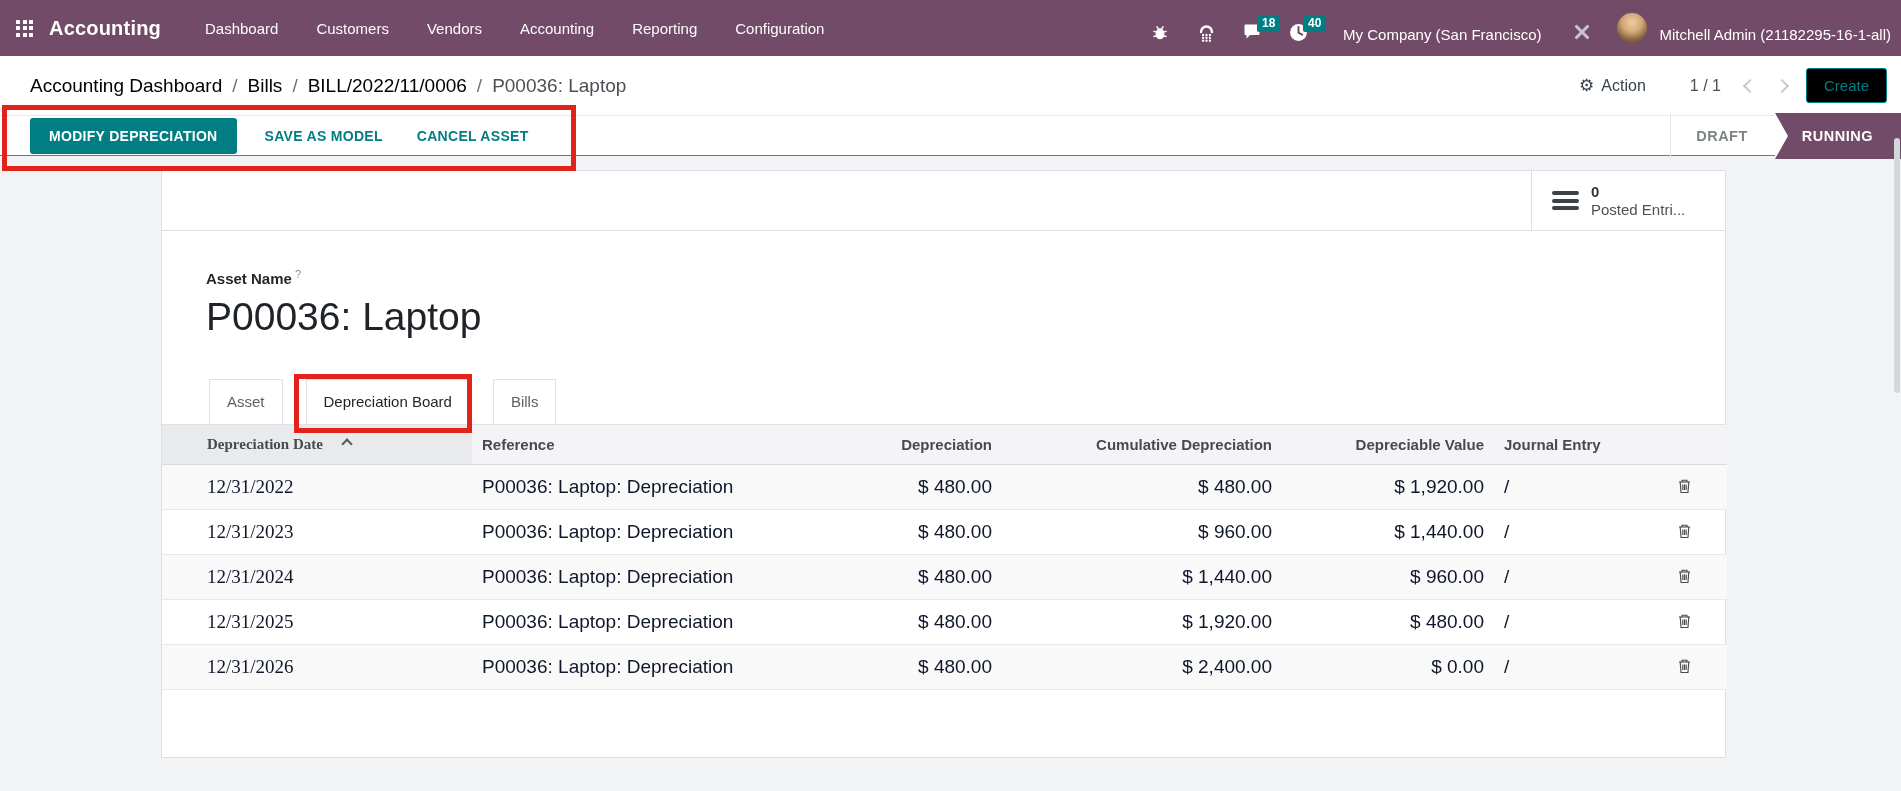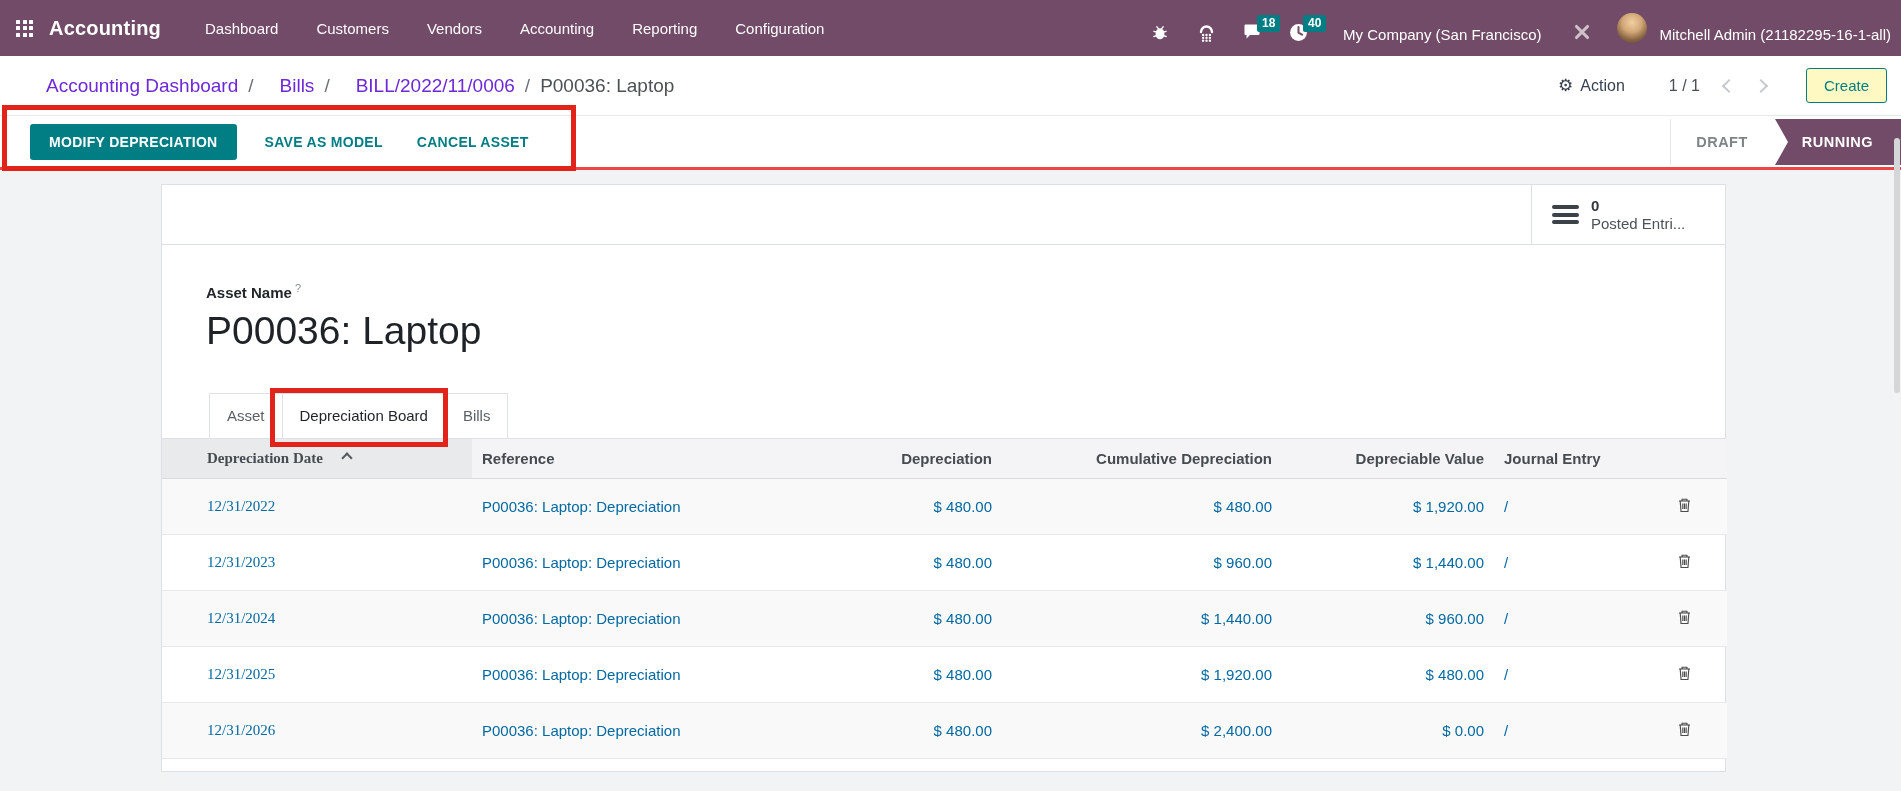--- a/index.html
+++ b/index.html
@@ -18,35 +18,35 @@
   .nav-right { display:flex; align-items:flex-end; gap:24px; }
   .nav-ico { position:relative; display:flex; align-items:center; justify-content:center; width:22px; height:22px; cursor:pointer; }
   .badge { position:absolute; top:-6px; left:16px; background:#017E84; color:#fff; font-size:12px; font-weight:700; padding:1px 5px; border-radius:2px; line-height:15px; }
   .nav-company { font-size:15px; white-space:nowrap; margin:0 6px 0 10px; cursor:pointer; }
   .avatar { width:30px; height:30px; border-radius:50%; background:radial-gradient(circle at 50% 32%, #f0cfa0 0%, #d2a878 38%, #8a6544 68%, #55402a 100%); cursor:pointer; flex:0 0 auto; }
   .nav-user { font-size:15px; white-space:nowrap; overflow:hidden; cursor:pointer; margin-left:-12px; }
 
   
   .control-panel { height:59px; background:#fff; display:flex; align-items:center; justify-content:space-between; padding:0 10px 0 30px; }
   .breadcrumb { font-size:19px; display:flex; align-items:center; gap:10px; white-space:nowrap; }
-  .breadcrumb a { color:#6d28d9; text-decoration:none; cursor:pointer;margin-left:16px; }
+  .breadcrumb a { color:#000000; text-decoration:none; cursor:pointer; }
   .crumb-sep { color:#6d7175; }
   .crumb-current { color:#4c5156; }
   .cp-right { display:flex; align-items:center; }
   .action-menu { display:flex; align-items:center; gap:7px; color:#374151; font-size:16px; cursor:pointer; }
   .gear-glyph { font-size:17px; line-height:1; }
   .pager-text { margin-left:44px; color:#4a4f54; font-size:16px; }
   .pager-btns { display:flex; align-items:center; gap:22px; margin-left:24px; }
   .chev { width:10px; height:10px; border-top:2.5px solid #c6cacd; border-right:2.5px solid #c6cacd; cursor:pointer; }
   .chev.left  { transform:rotate(-135deg); }
   .chev.right { transform:rotate(45deg); }
-  .create-btn { margin-left:40px; margin-right:4px; background:#fef9c3; border:1px solid #017E84; color:#017E84; font-size:15px; padding:8px 17px; border-radius:3px; cursor:pointer; font-family:inherit; }
-
-  
-  .statusbar-row { height:55px; background:#fff; border-top:1px solid #e8e9eb; border-bottom:3px solid #ef4444; display:flex; align-items:center; justify-content:space-between; }
+  .create-btn { margin-left:19px; margin-right:4px; background:#000000; border:1px solid #017E84; color:#017E84; font-size:15px; padding:8px 17px; border-radius:3px; cursor:pointer; font-family:inherit; }
+
+  
+  .statusbar-row { height:41px; background:#fff; border-top:1px solid #e8e9eb; border-bottom:1px solid #ef4444; display:flex; align-items:center; justify-content:space-between; }
   .sb-buttons { display:flex; align-items:center; gap:22px; margin-left:30px; }
   .btn-primary { background:#017E84; color:#fff; border:none; font-size:14px; font-weight:700; letter-spacing:0.3px; padding:10px 19px; border-radius:3px; cursor:pointer; font-family:inherit; }
   .btn-flat { background:transparent; color:#017E84; border:none; font-size:14px; font-weight:700; letter-spacing:0.3px; padding:10px 6px; cursor:pointer; font-family:inherit; }
   .status-widget { display:flex; align-self:center; height:46px; border-left:1px solid #e4e6e8; }
   .st-draft { display:flex; align-items:center; padding:0 27px 0 25px; color:#7e8488; font-size:14.5px; font-weight:600; letter-spacing:0.5px; }
   .st-running { display:flex; align-items:center; background:#714B67; color:#fff; font-size:14.5px; font-weight:700; letter-spacing:0.5px; padding-right:28px; }
   .arrow-notch { width:0; height:0; border-top:23px solid transparent; border-bottom:23px solid transparent; border-left:13px solid #fff; margin-right:14px; }
 
   
   .annot { position:absolute; border:5px solid #E2231A; pointer-events:none; z-index:9; }
@@ -62,32 +62,32 @@
   .bars i { width:27px; height:4px; background:#3b4248; border-radius:2px; }
   .stat-text { display:flex; flex-direction:column; line-height:18px; }
   .stat-count { font-weight:700; color:#33383d; font-size:15px; }
   .stat-label { color:#4c5157; font-size:15px; }
 
   .title-block { padding:37px 0 0 44px; }
   .field-label { font-size:15px; font-weight:600; color:#23272b; }
   .help-sup { font-size:11px; color:#878f96; vertical-align:super; margin-left:3px; }
   .asset-title { font-size:39px; font-weight:400; color:#1f2327; margin-top:8px; line-height:1.15; }
 
-  .tabs-row { display:flex; align-items:flex-end; margin-top:39px; padding-left:47px; border-bottom:1px solid #dee2e6; }
+  .tabs-row { display:flex; align-items:flex-end; margin-top:39px; padding-left:47px; border-bottom:1px solid #dee2e6;gap:24px; }
   .tab { position:relative; height:45px; line-height:44px; padding:0 17px; border:1px solid #dee2e6; border-bottom:none; background:#fff; font-size:15px; color:#5c6166; cursor:pointer; white-space:nowrap; }
   .tab + .tab { margin-left:-1px; }
   .tab.active { color:#1f2327; }
 
   
   table.dep-table { width:100%; border-collapse:collapse; table-layout:fixed; }
   .dep-table th { height:40px; background:#f4f4f6; color:#454b50; font-size:15px; font-weight:700; text-align:left; padding:0 10px; border-bottom:1px solid #d8dadd; cursor:pointer; }
   .dep-table th.sorted { background:#e9eaec; }
   .dep-table th.num, .dep-table td.num { text-align:right; }
   .dep-table th.c-date, .dep-table td.c-date { padding-left:45px;font-family:Liberation Serif, serif; }
-  .dep-table td { height:45px; padding:16px 10px; font-size:15px; color:#0369a1; border-bottom:1px solid #e8e9eb; white-space:nowrap; overflow:hidden; }
+  .dep-table td { height:45px; padding:0 10px; font-size:19px; color:#0f172a; border-bottom:1px solid #e8e9eb; white-space:nowrap; overflow:hidden; }
   .dep-table tr.striped td { background:#f9f9fa; }
   .dep-table td.c-trash { text-align:center; }
   .sort-caret { display:inline-block; width:8px; height:8px; border-top:2px solid #545b61; border-right:2px solid #545b61; transform:rotate(-45deg); margin-left:20px; vertical-align:1px; }
   .trash-btn { background:none; border:none; cursor:pointer; padding:2px; }
 
   
   .scroll-thumb { position:absolute; right:1px; top:138px; width:6px; height:255px; background:#d4d6d8; border-radius:3px; }
 </style>
 </head>
 <body>

